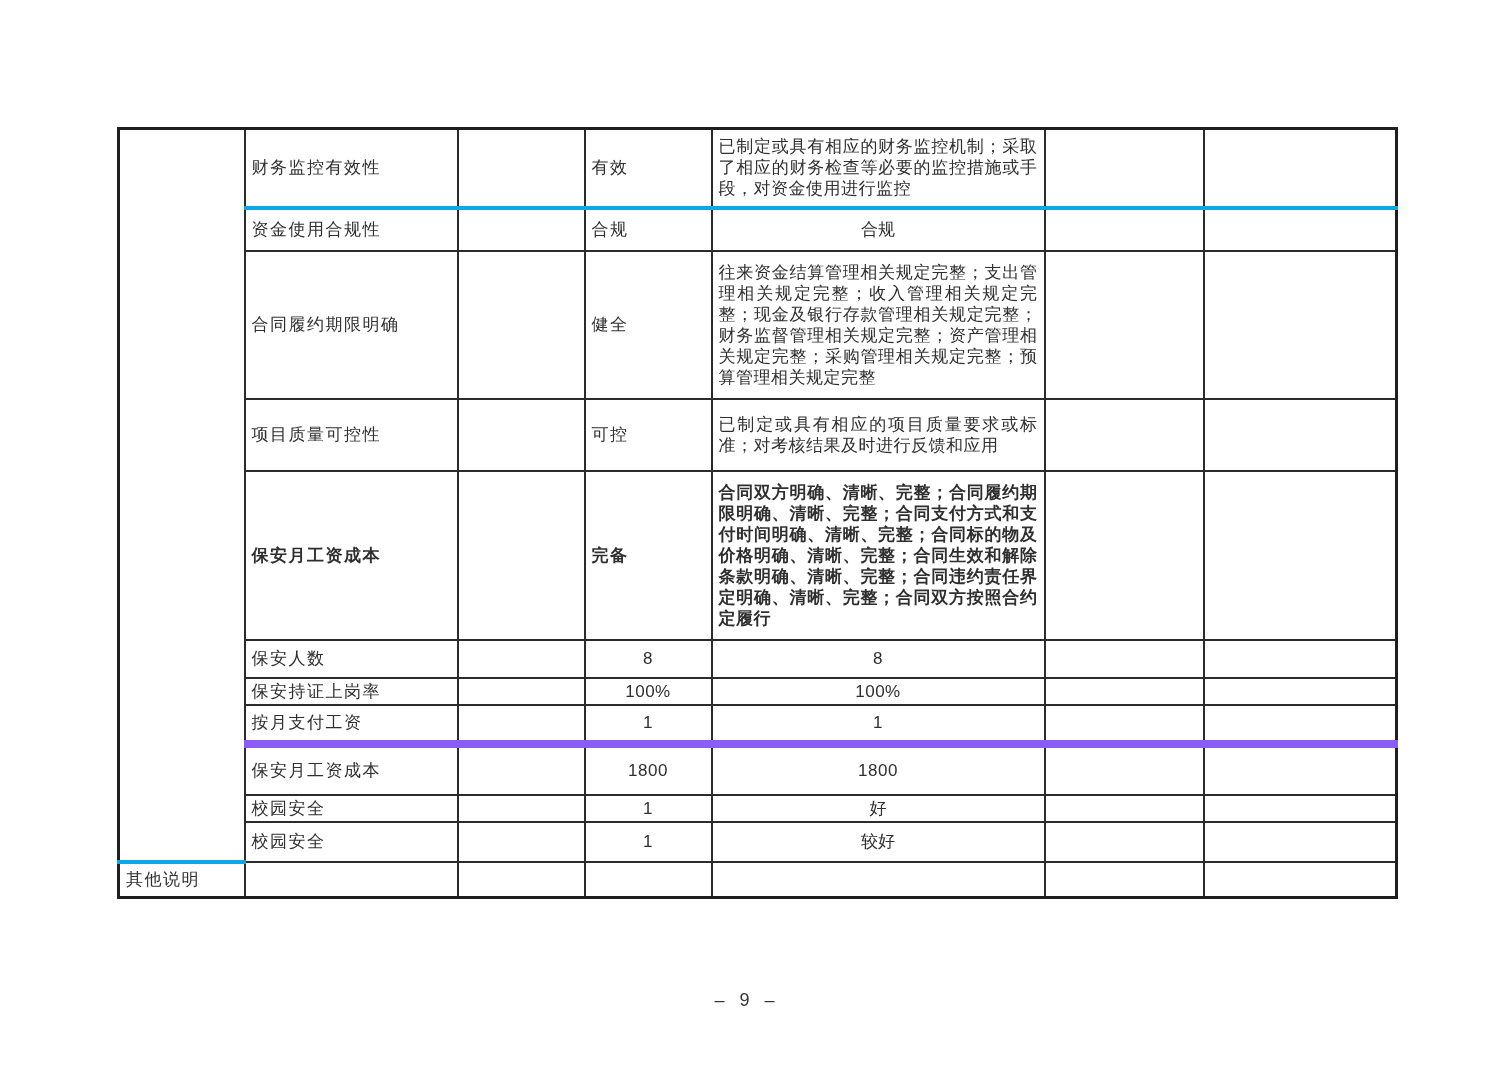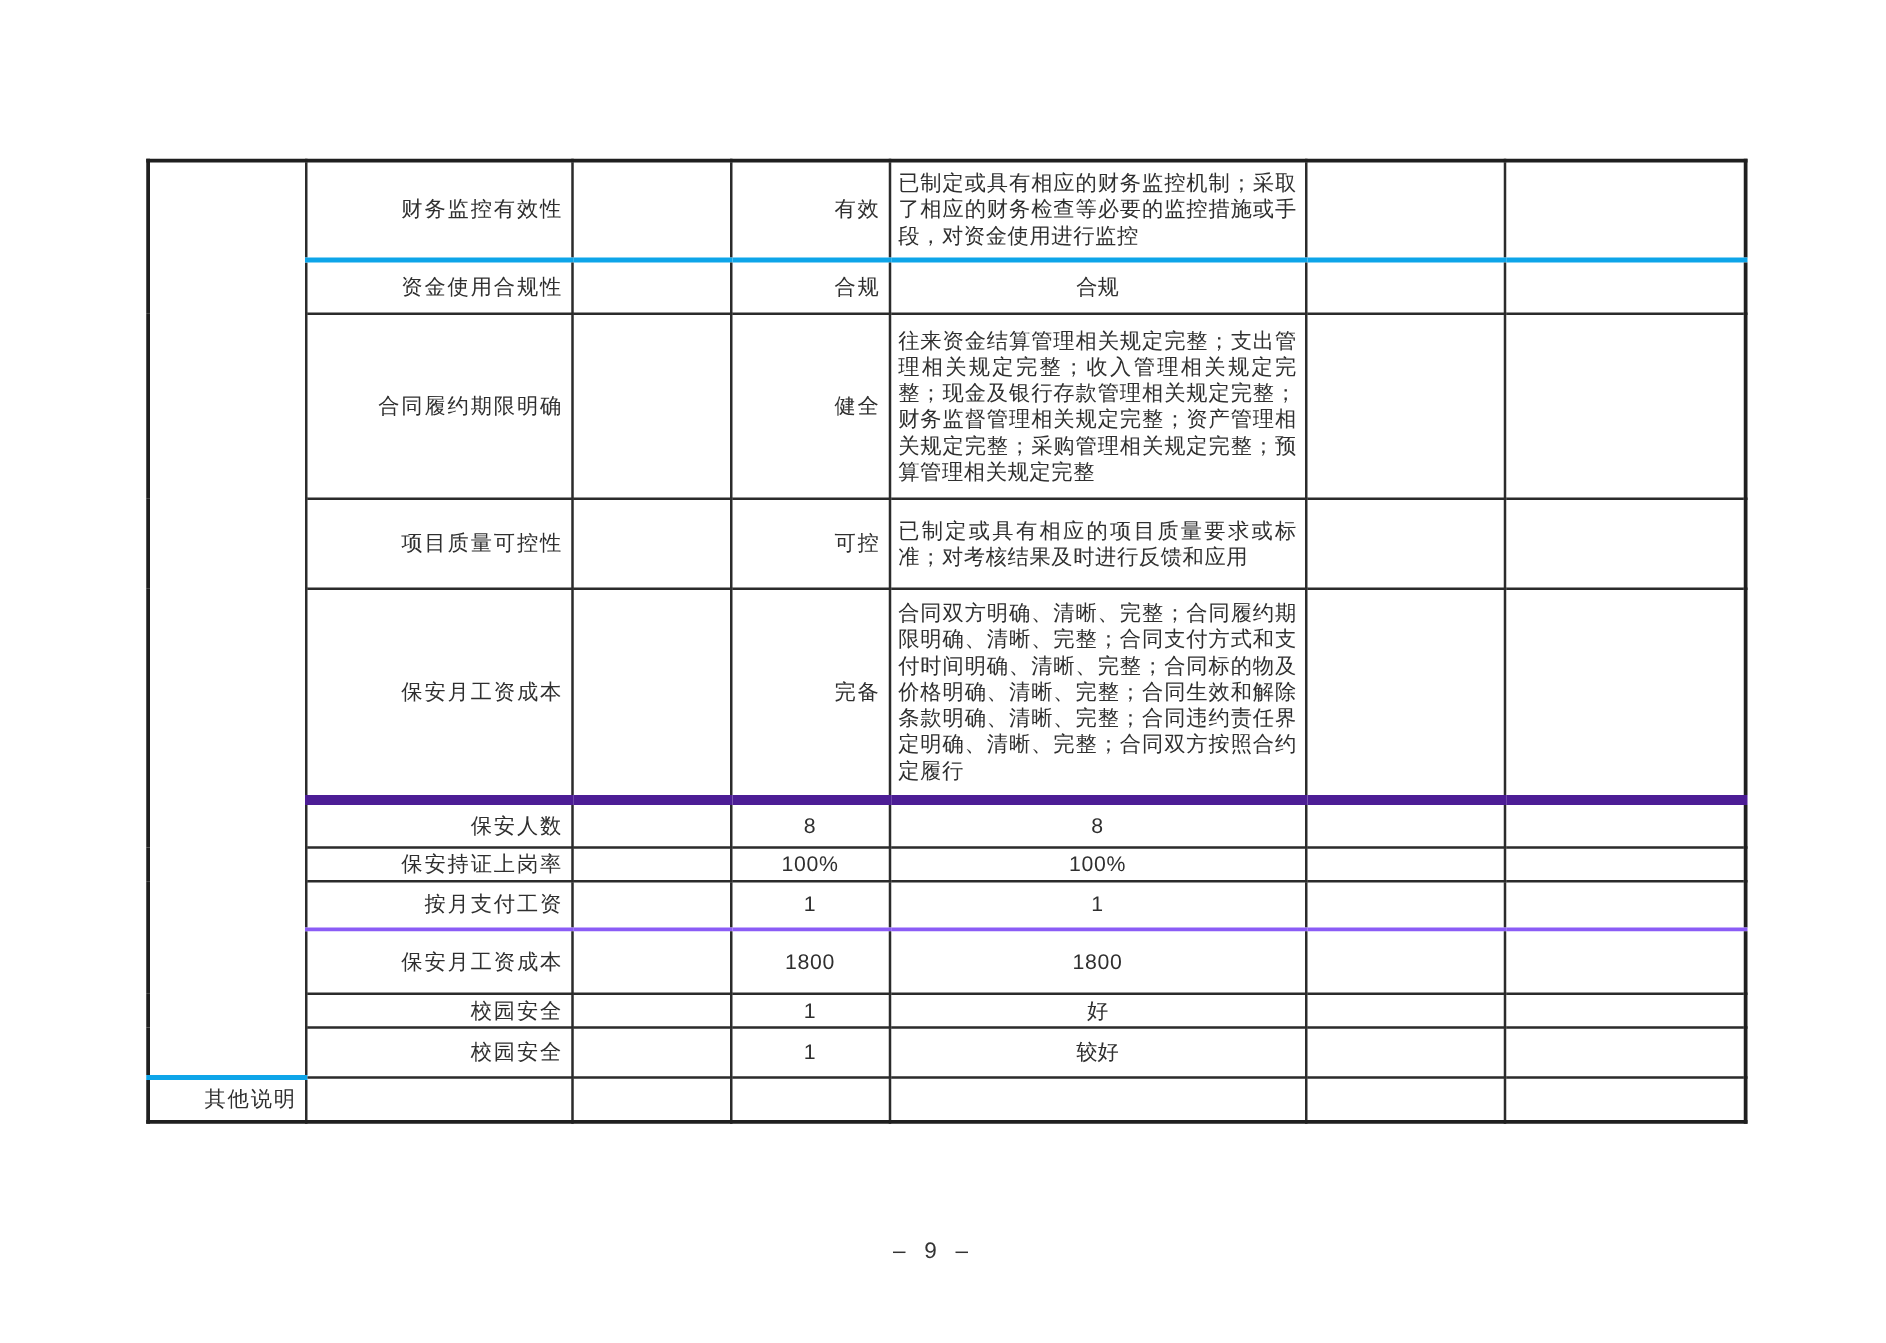--- a/index.html
+++ b/index.html
@@ -20,21 +20,21 @@
   }
   table.doc-table td{
     border:2px solid #2b2b2b;
     vertical-align:middle;
     padding:2px 6px;
     font-size:17px;
     line-height:21px;
     overflow:hidden;
   }
   table.doc-table{border:3px solid #1f1f1f;}
-  td.cell-center{text-align:right;letter-spacing:1.5px;}
+  td.cell-center{text-align:left;letter-spacing:1.5px;}
   td.desc-left{
     text-align:justify;
     padding:6px 9px;
     letter-spacing:0.5px;
   }
   td.desc-center{text-align:center;}
   td.num-cell{
     text-align:center;
     font-family:"Liberation Sans","DejaVu Sans",sans-serif;
     font-size:15px;
@@ -46,22 +46,22 @@
   tr.r4{height:72px}
   tr.r5{height:169px}
   tr.r6{height:38px}
   tr.r7{height:22px}
   tr.r8{height:39px}
   tr.r9{height:51px}
   tr.r10{height:22px}
   tr.r11{height:40px}
   tr.r12{height:36px}
   tr.r1 td{border-bottom:4px solid #0ea5e9;}
-  tr.r5 td{border-bottom:8px solid #4c1d95;}
-  tr.r8 td{border-bottom:3px solid #8b5cf6;}
+  tr.r5 td{border-bottom:1px solid #4c1d95;font-weight:bold;}
+  tr.r8 td{border-bottom:8px solid #8b5cf6;}
   .page-number{
     position:absolute;
     left:0;right:20px;
     top:990px;
     text-align:center;
     font-size:18px;
     color:#333333;
     word-spacing:10px;
     font-family:"Liberation Sans","DejaVu Sans",sans-serif;
   }

